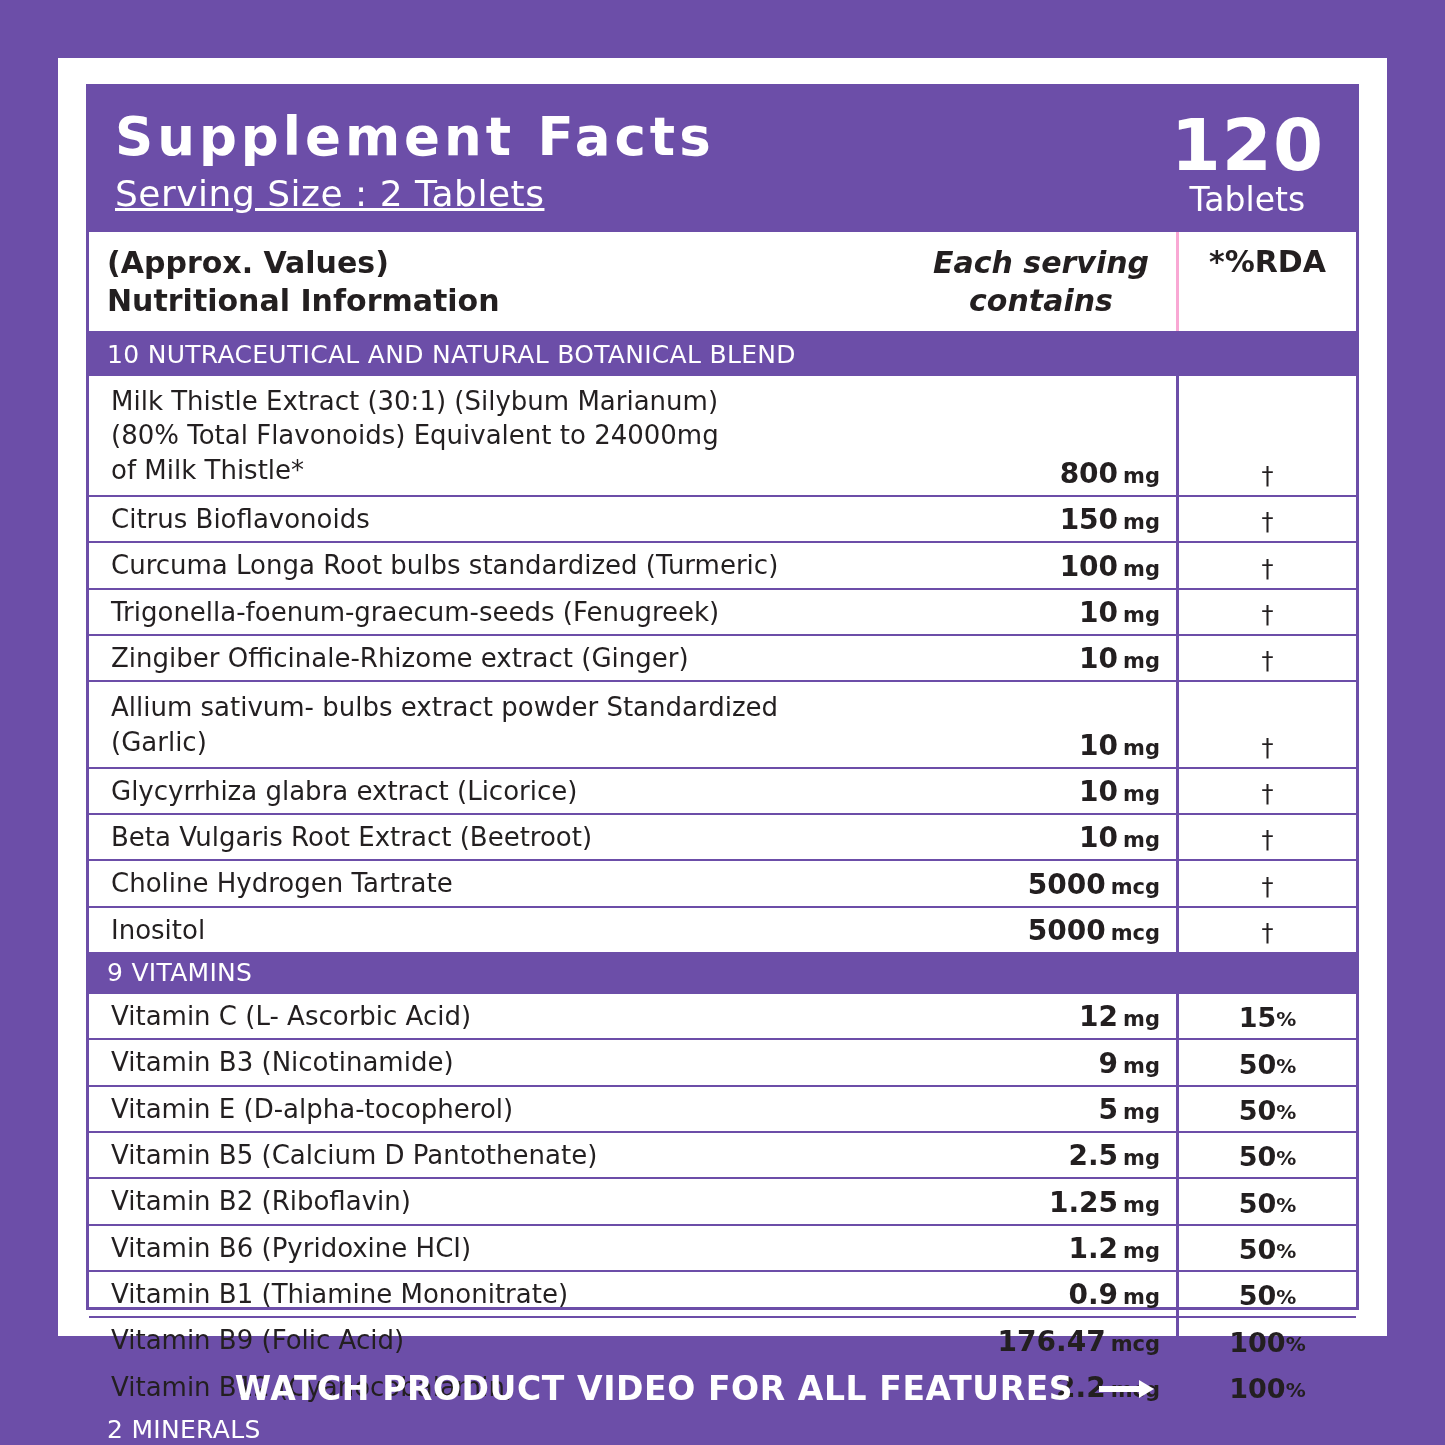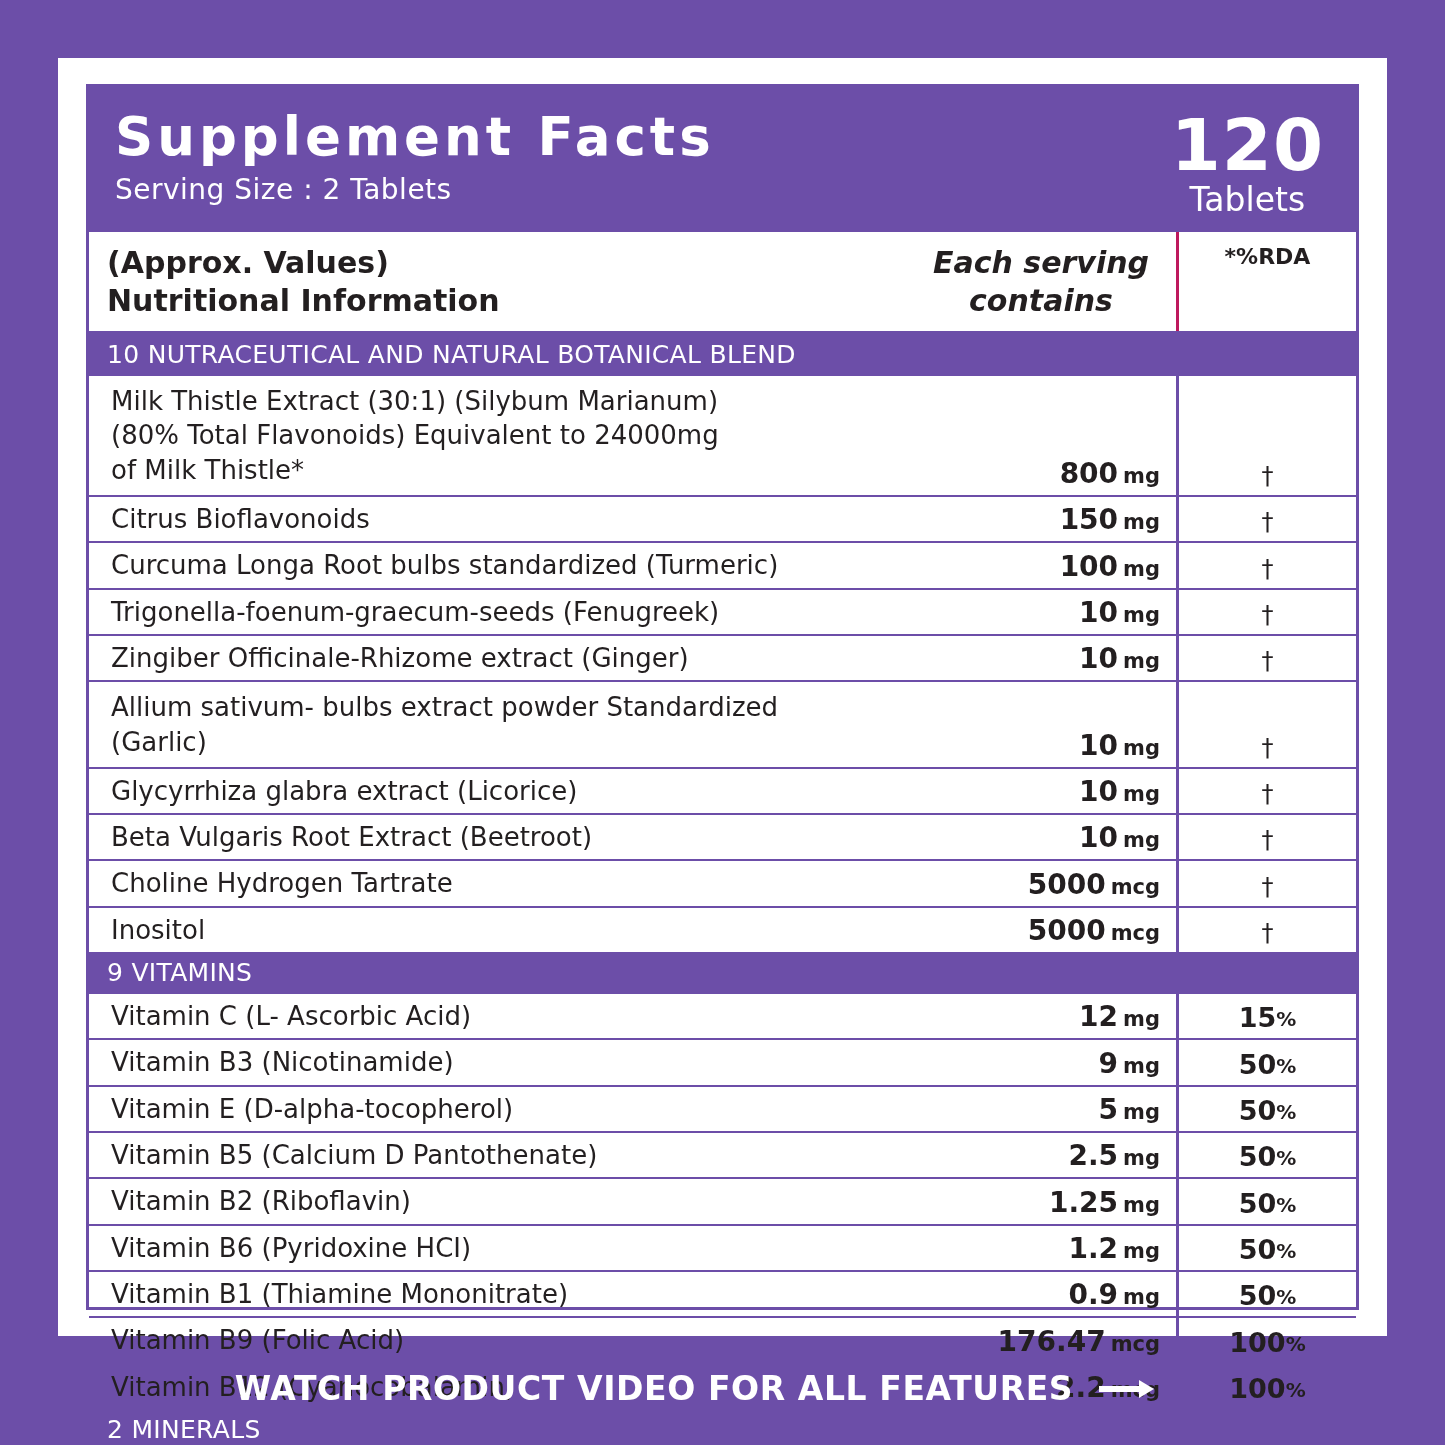--- a/index.html
+++ b/index.html
@@ -42,23 +42,24 @@
     padding: 22px 26px 16px 26px;
   }
   .header-left { display: flex; flex-direction: column; }
   .title {
     font-size: 53px;
     font-weight: bold;
     letter-spacing: 4px;
     line-height: 1.05;
   }
   .serving {
-    font-size: 28px;
+    font-size: 36px;
     margin-top: 8px;
     letter-spacing: 0.5px;
+    text-decoration: underline;
   }
   .header-right {
     text-align: center;
     line-height: 1;
     padding-right: 6px;
   }
   .count {
     font-size: 72px;
     font-weight: bold;
     letter-spacing: 1px;
@@ -86,23 +87,23 @@
     padding: 12px 6px;
     font-size: 30px;
     line-height: 1.25;
     font-weight: 600;
     font-style: italic;
   }
   .colhead .c3 {
     width: 180px;
     text-align: center;
     padding: 12px 6px;
-    font-size: 22px;
+    font-size: 30px;
     font-weight: 600;
-    border-left: 3px solid #be185d;
+    border-left: 3px solid #f9a8d4;
   }
   
   .secbar {
     background: #6c4ea8;
     color: #fff;
     font-size: 25px;
     font-weight: normal;
     padding: 6px 0 7px 18px;
     letter-spacing: 0.3px;
   }

